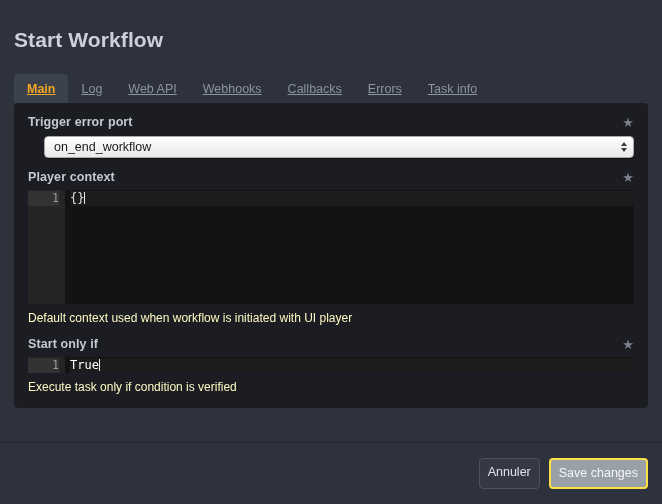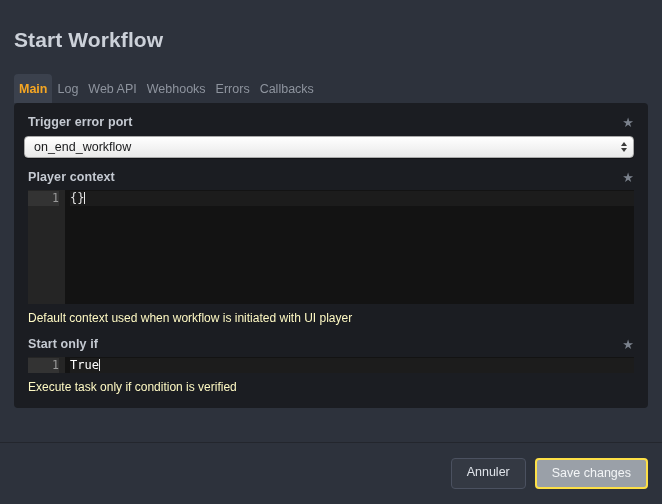--- a/index.html
+++ b/index.html
@@ -39,27 +39,28 @@
     position: absolute;
     left: 14px;
     top: 74px;
     height: 29px;
     display: flex;
     align-items: stretch;
   }
   .tab {
     display: flex;
     align-items: center;
-    padding: 0 5px;
+    padding: 0 13px;
     font-size: 12.5px;
     color: #8e949e;
     border-radius: 4px 4px 0 0;
     cursor: pointer;
     white-space: nowrap;
     user-select: none;
+    text-decoration: underline;
   }
   .tab.active {
     background: #3b414d;
     color: #f5a623;
     font-weight: bold;
   }
 
   
   .panel {
     position: absolute;
@@ -90,21 +91,21 @@
   .star-icon {
     color: #7b828d;
     font-size: 13px;
     line-height: 1;
     cursor: pointer;
     user-select: none;
   }
 
   
   .select-wrap {
-    margin: 7px 14px 0 10px;
+    margin: 7px 14px 0 30px;
     position: relative;
     height: 22px;
     text-align: center;
   }
   .select-box {
     width: 100%;
     height: 22px;
     border-radius: 4px;
     border: 1px solid #a9a9a9;
     background: linear-gradient(#ffffff 0%, #f4f4f4 50%, #e9e9e9 100%);
@@ -206,21 +207,21 @@
     position: absolute;
     right: 14px;
     top: 458px;
     display: flex;
     gap: 9px;
   }
   .btn {
     font-size: 12.5px;
     font-family: "Liberation Sans", sans-serif;
     border-radius: 4px;
-    padding: 7px 15px;
+    padding: 7px 8px;
     cursor: pointer;
     line-height: 1;
     user-select: none;
     white-space: nowrap;
     text-align: center;
   }
   .btn-secondary {
     background: #343943;
     color: #dfe3e9;
     border: 1px solid #4b5160;
@@ -246,24 +247,27 @@
     <div class="tab">
       <span>Log</span>
     </div>
     <div class="tab">
       <span>Web API</span>
     </div>
     <div class="tab">
       <span>Webhooks</span>
     </div>
     <div class="tab">
+      <span>Callbacks</span>
+    </div>
+    <div class="tab">
       <span>Errors</span>
     </div>
     <div class="tab">
-      <span>Callbacks</span>
+      <span>Task info</span>
     </div>
   </div>
 
   <div class="panel">
 
     <div class="spacer-12"></div>
 
     <div class="field">
       <div class="field-label-row">
         <span class="field-label">Trigger error port</span>

